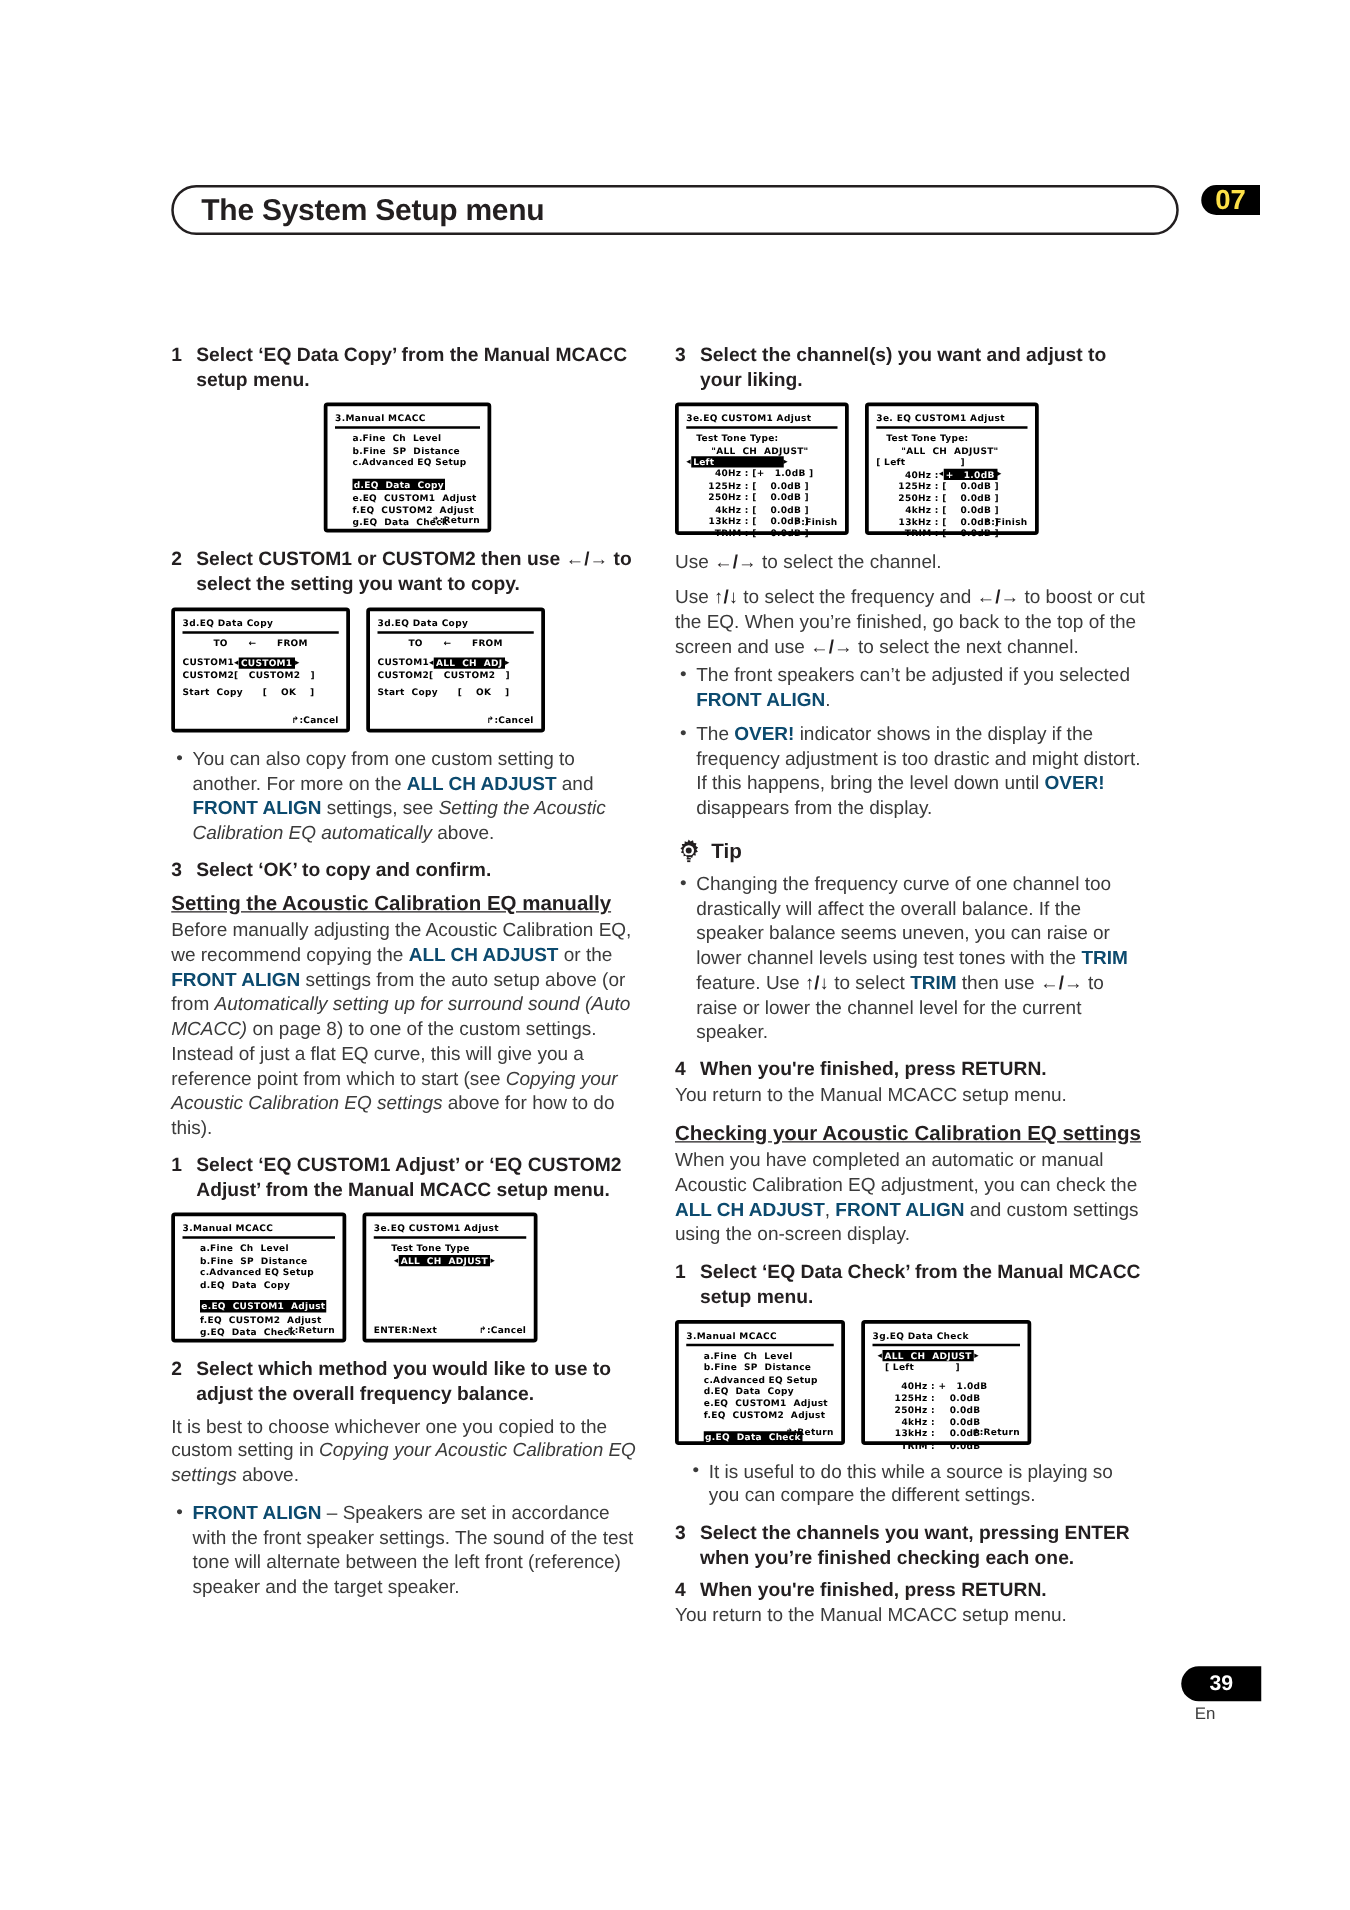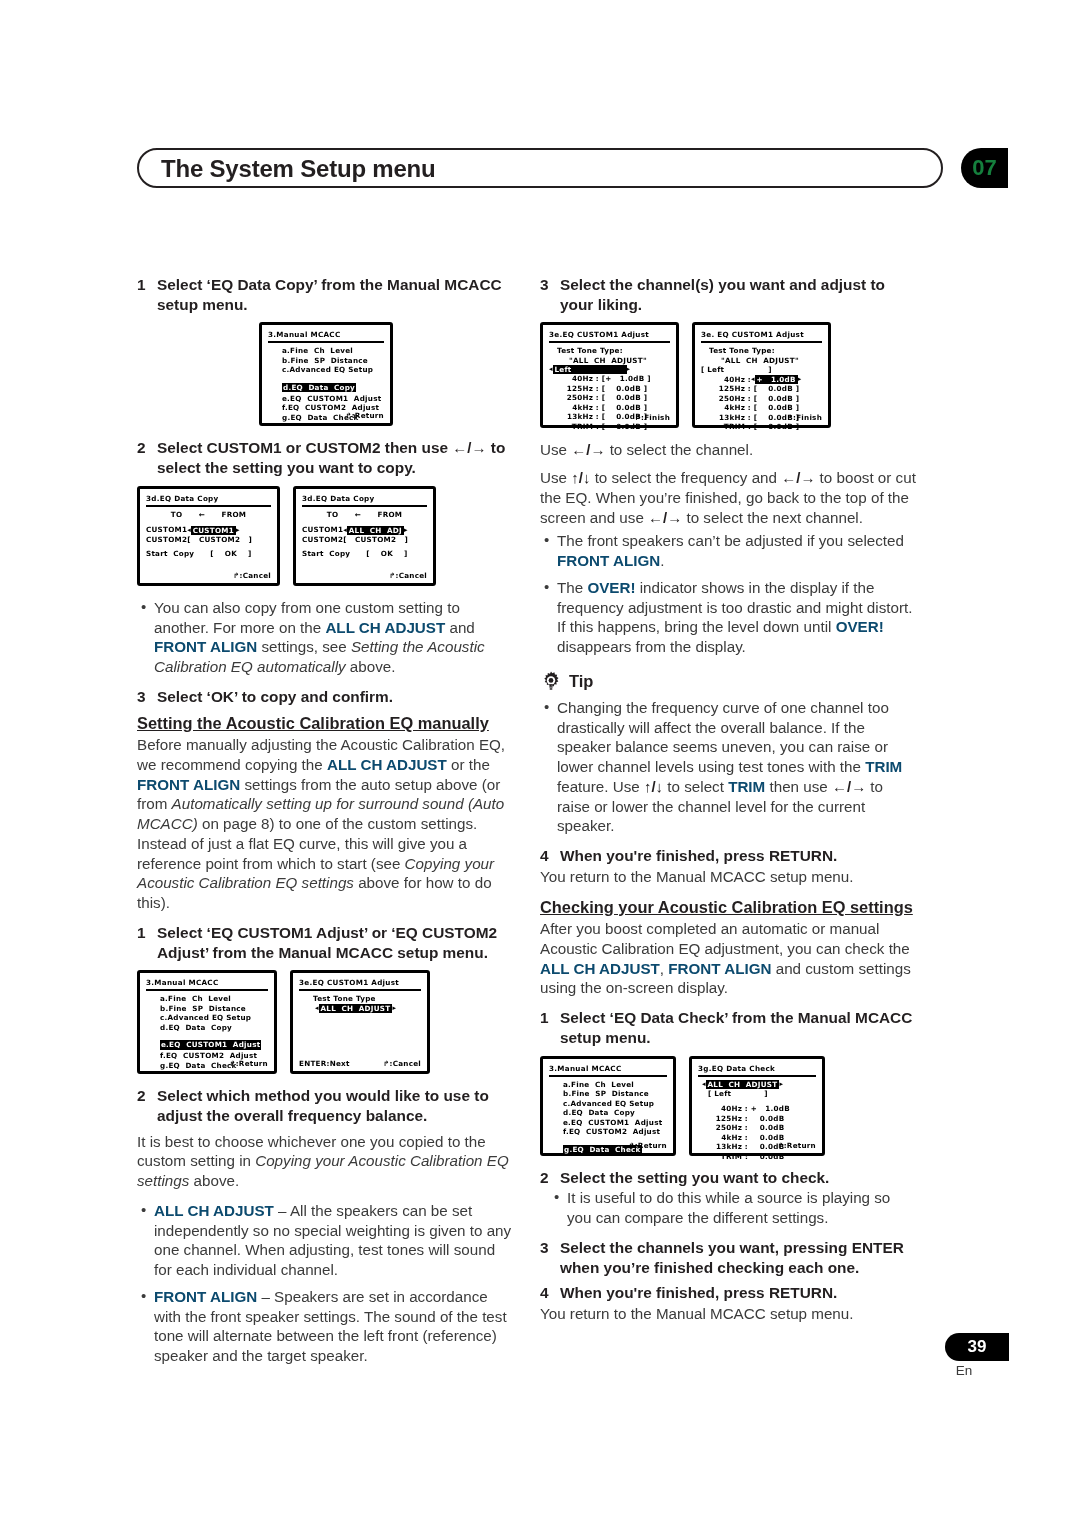--- a/index.html
+++ b/index.html
@@ -18,23 +18,23 @@
   .header-pill {
     position:absolute; left:0; top:0; width:806px; height:40px;
     border:2px solid #231f20; border-radius:20px; background:#fff;
   }
   .header-title {
     position:absolute; left:24px; top:7px;
     font-size:24px; font-weight:bold; letter-spacing:-0.2px; color:#231f20;
   }
   .chapter-tab {
     position:absolute; left:961px; top:148px;
-    width:47px; height:40px; background:#000;
+    width:47px; height:24px; background:#000;
     border-radius:20px 0 0 20px;
-    color:#15803d; font-size:22px; font-weight:bold;
+    color:#fde047; font-size:22px; font-weight:bold;
     display:flex; align-items:center; justify-content:center;
   }
 
   
   .col { position:absolute; top:275px; width:378px; }
   .col-left  { left:137px; }
   .col-right { left:540px; }
 
   
   .step {
@@ -250,21 +250,20 @@
     </div>
   </div>
 
   <p class="step">
     <span class="num">2</span><span>Select which method you would like to use to adjust the overall frequency balance.</span>
   </p>
 
   <p class="body-text"><span>It is best to choose whichever one you copied to the custom setting in </span><i>Copying your Acoustic Calibration EQ settings</i><span> above.</span></p>
 
   <ul class="bullets">
-    <li><b>ALL CH ADJUST</b><span> – All the speakers can be set independently so no special weighting is given to any one channel. When adjusting, test tones will sound for each individual channel.</span></li>
     <li style="margin-top:7px;"><b>FRONT ALIGN</b><span> – Speakers are set in accordance with the front speaker settings. The sound of the test tone will alternate between the left front (reference) speaker and the target speaker.</span></li>
   </ul>
 
 </div>
 
 <div class="col col-right">
 
   <p class="step">
     <span class="num">3</span><span>Select the channel(s) you want and adjust to your liking.</span>
   </p>
@@ -341,21 +340,21 @@
     <li><span>Changing the frequency curve of one channel too drastically will affect the overall balance. If the speaker balance seems uneven, you can raise or lower channel levels using test tones with the </span><b>TRIM</b><span> feature. Use </span><span class="arw">↑/↓</span><span> to select </span><b>TRIM</b><span> then use </span><span class="arw">←/→</span><span> to raise or lower the channel level for the current speaker.</span></li>
   </ul>
 
   <p class="step" style="margin-bottom:1px;">
     <span class="num">4</span><span>When you're finished, press RETURN.</span>
   </p>
   <p class="body-text">You return to the Manual MCACC setup menu.</p>
 
   <div class="sub-head">Checking your Acoustic Calibration EQ settings</div>
 
-  <p class="body-text"><span>After you boost completed an automatic or manual Acoustic Calibration EQ adjustment, you can check the </span><b>ALL CH ADJUST</b><span>, </span><b>FRONT ALIGN</b><span> and custom settings using the on-screen display.</span></p>
+  <p class="body-text"><span>When you have completed an automatic or manual Acoustic Calibration EQ adjustment, you can check the </span><b>ALL CH ADJUST</b><span>, </span><b>FRONT ALIGN</b><span> and custom settings using the on-screen display.</span></p>
 
   <p class="step">
     <span class="num">1</span><span>Select ‘EQ Data Check’ from the Manual MCACC setup menu.</span>
   </p>
 
   <div class="fig-row">
     <div class="lcd lcd-e">
       <div class="lcd-title">3.Manual  MCACC</div>
       <div class="lcd-rule"></div>
       <div class="lcd-ind">
@@ -385,23 +384,20 @@
         <div class="lcd-line"><span style="display:inline-block;width:36px;text-align:right;">125Hz :</span> <span style="padding-left:9px;">0.0dB</span></div>
         <div class="lcd-line"><span style="display:inline-block;width:36px;text-align:right;">250Hz :</span> <span style="padding-left:9px;">0.0dB</span></div>
         <div class="lcd-line"><span style="display:inline-block;width:36px;text-align:right;">4kHz :</span> <span style="padding-left:9px;">0.0dB</span></div>
         <div class="lcd-line"><span style="display:inline-block;width:36px;text-align:right;">13kHz :</span> <span style="padding-left:9px;">0.0dB</span></div>
         <div class="lcd-line"><span style="display:inline-block;width:36px;text-align:right;">TRIM :</span> <span style="padding-left:9px;">0.0dB</span></div>
       </div>
       <div class="lcd-foot">↱:Return</div>
     </div>
   </div>
 
-  <p class="step" style="margin-bottom:1px;">
-    <span class="num">2</span><span>Select the setting you want to check.</span>
-  </p>
   <ul class="bullets" style="padding-left:10px;">
     <li>It is useful to do this while a source is playing so you can compare the different settings.</li>
   </ul>
 
   <p class="step">
     <span class="num">3</span><span>Select the channels you want, pressing ENTER when you’re finished checking each one.</span>
   </p>
 
   <p class="step" style="margin-bottom:1px;">
     <span class="num">4</span><span>When you're finished, press RETURN.</span>

